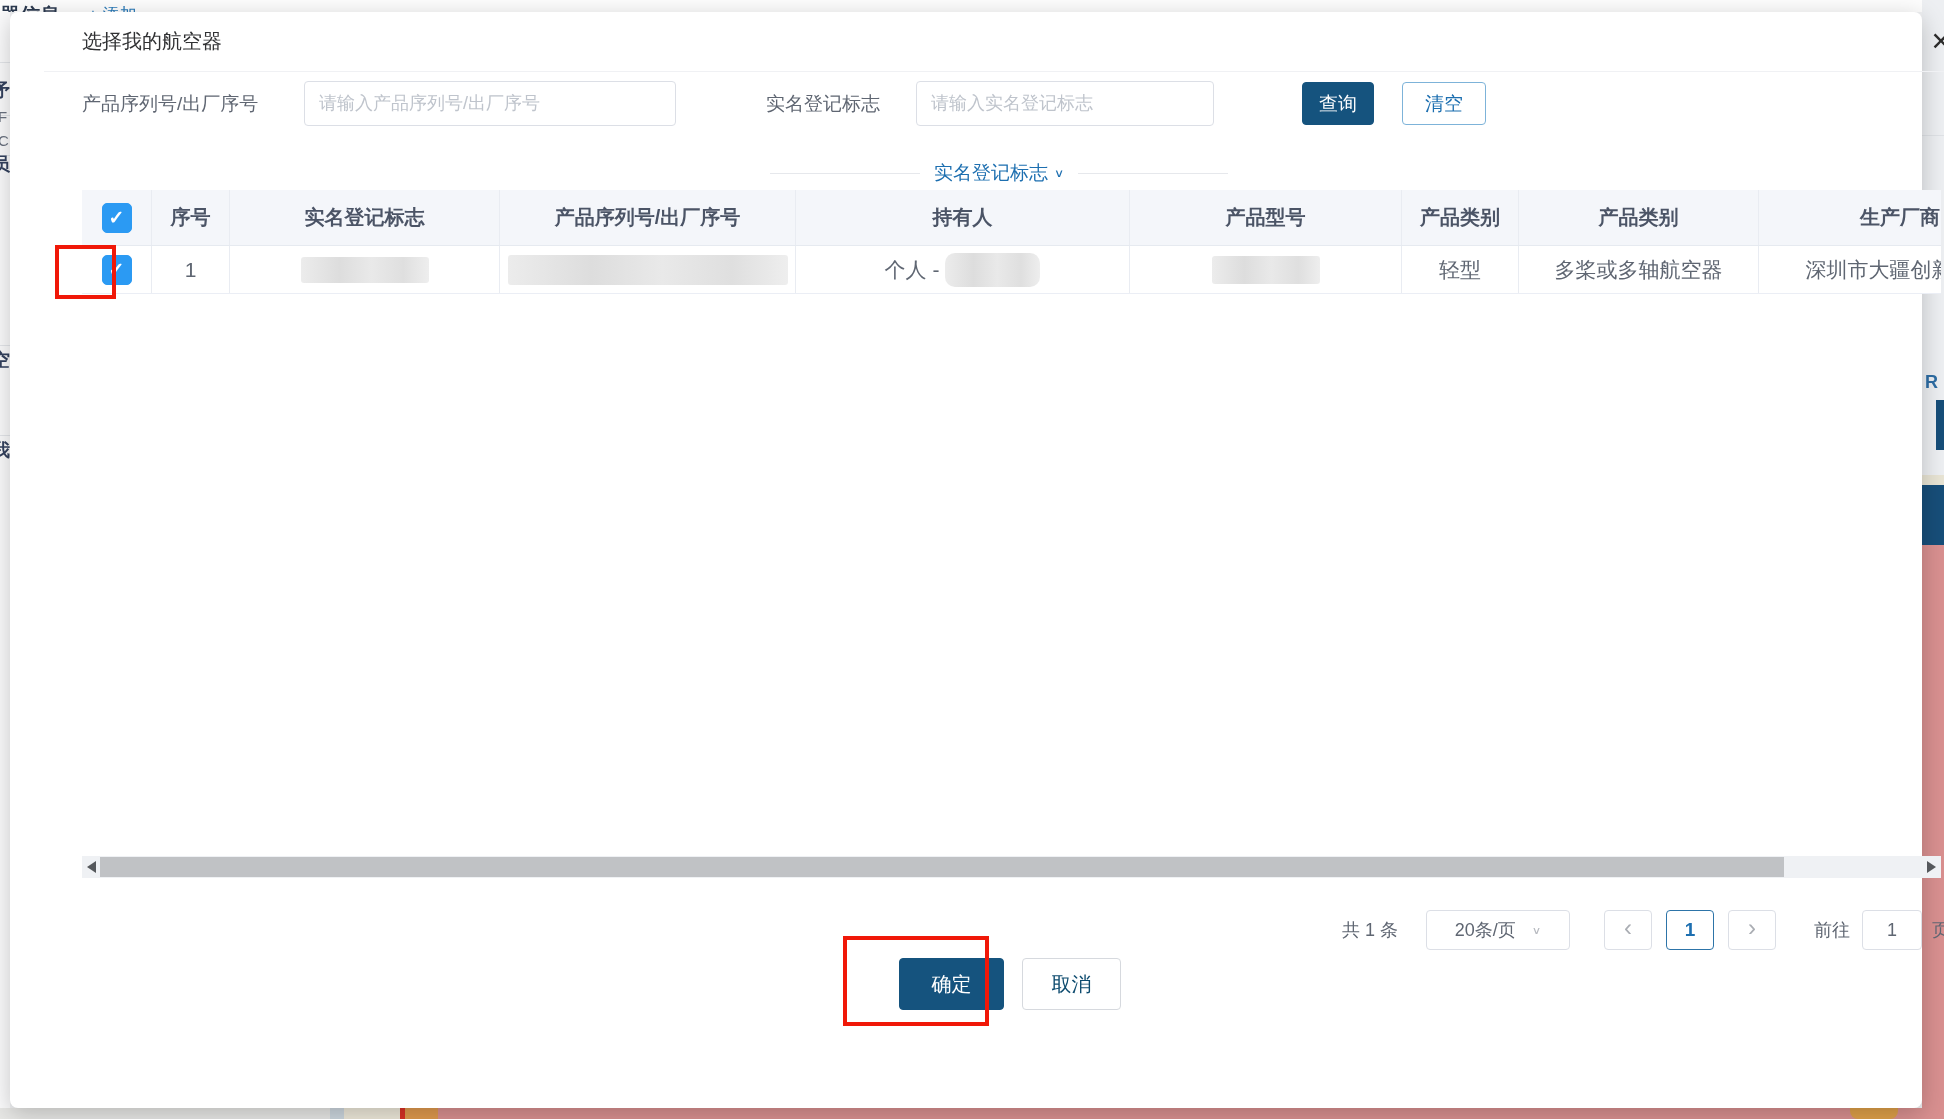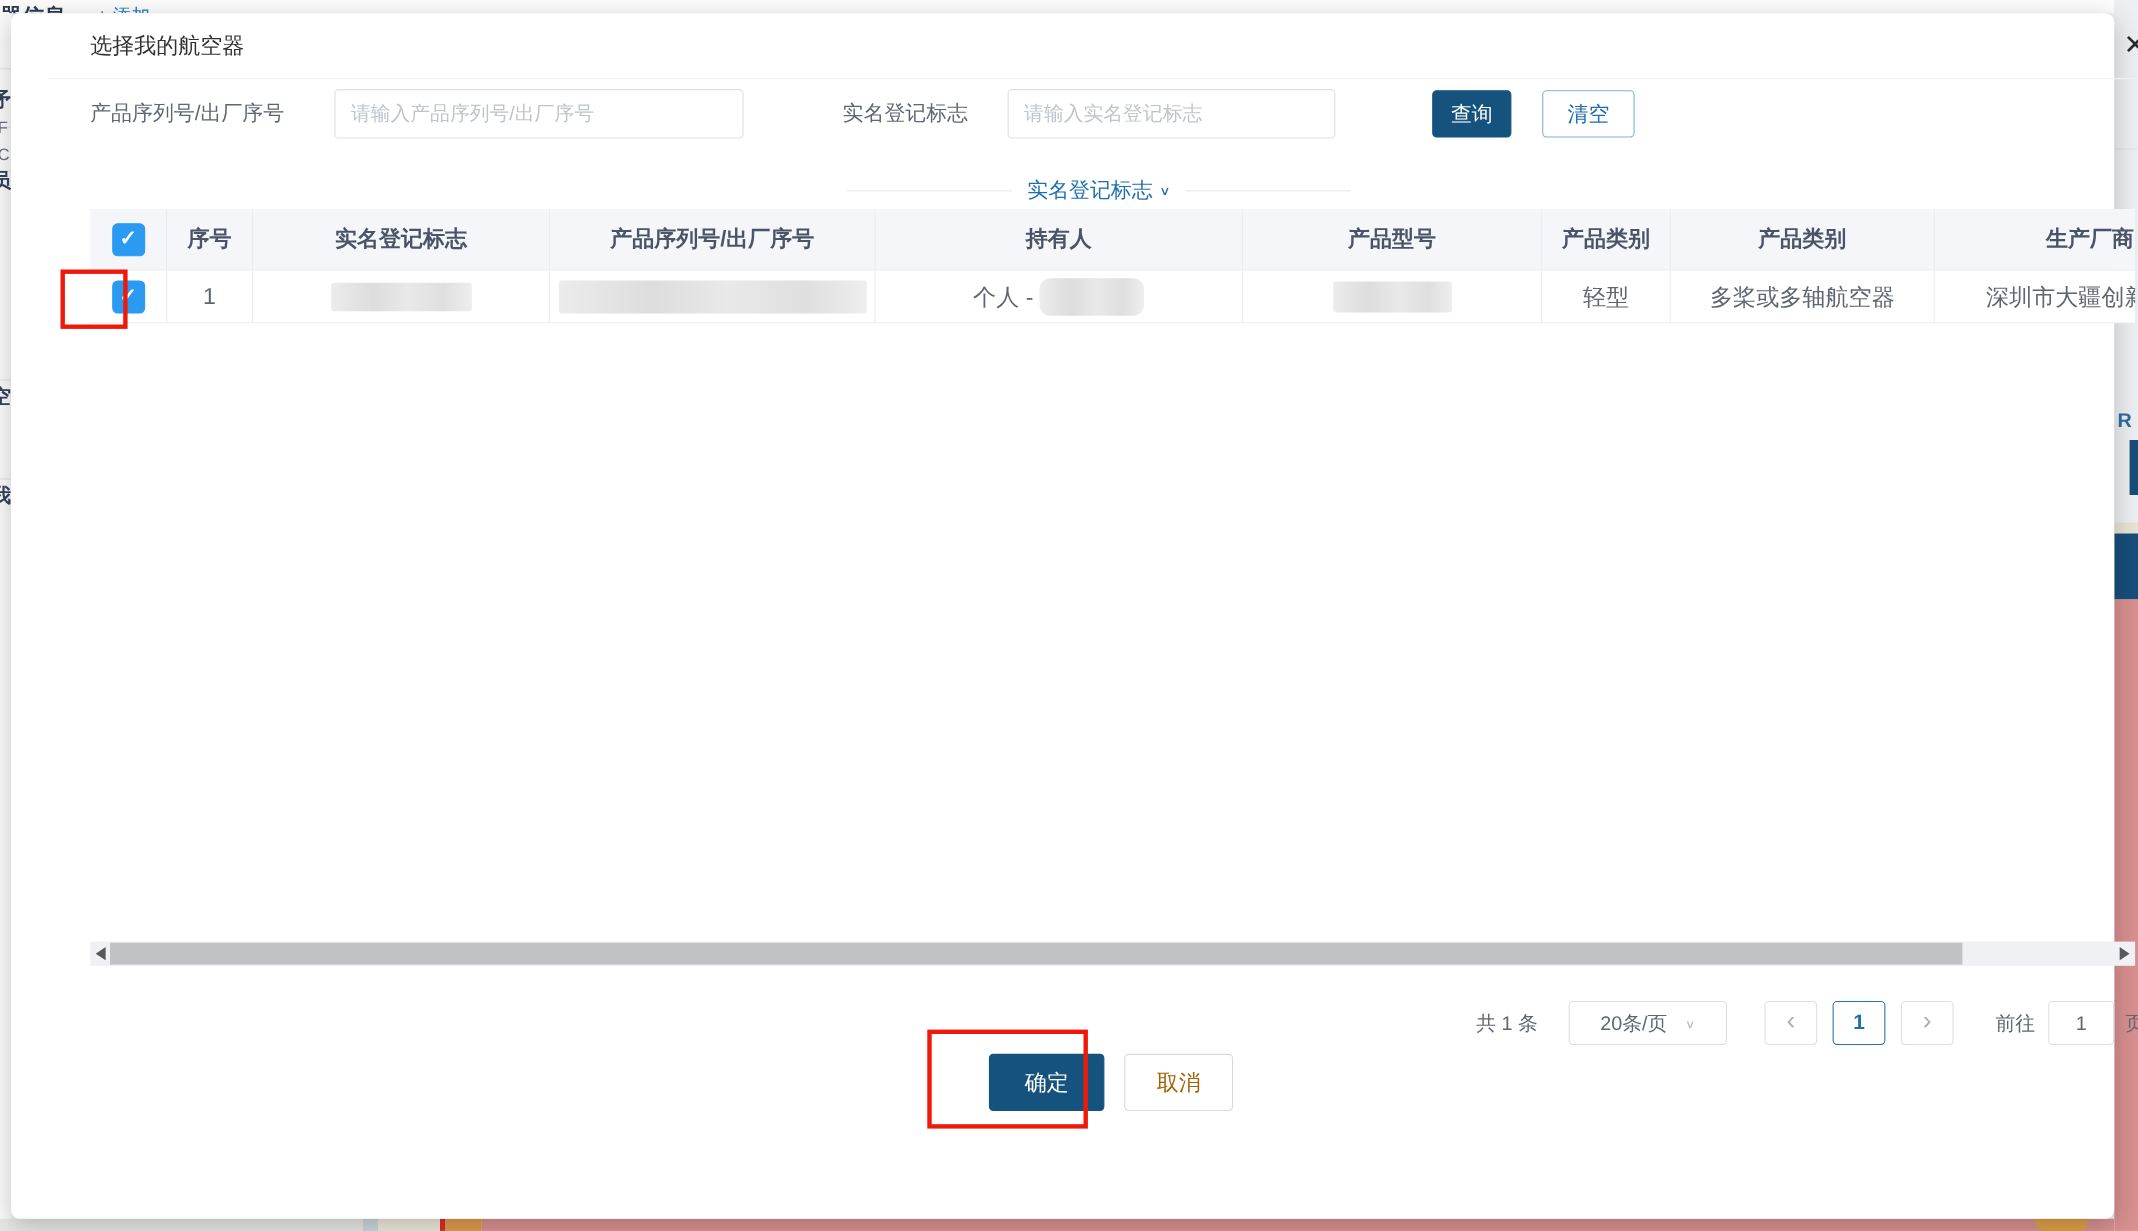--- a/index.html
+++ b/index.html
@@ -71,21 +71,21 @@
   .pbtn { width:48px; height:40px; border:1px solid #dcdfe6; border-radius:4px; background:#fff; display:flex; align-items:center; justify-content:center; cursor:pointer; }
   .pbtn .pc { font-size:24px; color:#aaadb3; line-height:1; margin-top:-4px; }
   .pbtn.cur { border-color:#2d74a8; }
   .pbtn.cur span { color:#1d6fb0; font-weight:bold; font-size:19px; }
   .goto-label { margin-left:38px; margin-right:12px; white-space:nowrap; }
   .goto-input { width:60px; height:40px; border:1px solid #dcdfe6; border-radius:4px; text-align:center; font-size:18px; color:#5f6672; outline:none; margin-right:10px; font-family:"Liberation Sans",sans-serif; }
   .page-unit { white-space:nowrap; }
 
   
   .ftr-confirm { left:865px; top:958px; width:105px; height:52px; font-size:20px; }
-  .ftr-cancel  { left:988px; top:958px; width:99px; height:52px; font-size:20px; background:#fff; color:#a16207; border:1px solid #d6d9de; }
+  .ftr-cancel  { left:988px; top:958px; width:99px; height:52px; font-size:20px; background:#fff; color:#0c4a6e; border:1px solid #d6d9de; }
 </style>
 </head>
 <body>
 
 <div class="screen">
 
   <div class="bg-top">
     <span class="boldfrag">器信息</span>
     <span class="linkfrag">+ 添加</span>
   </div>

